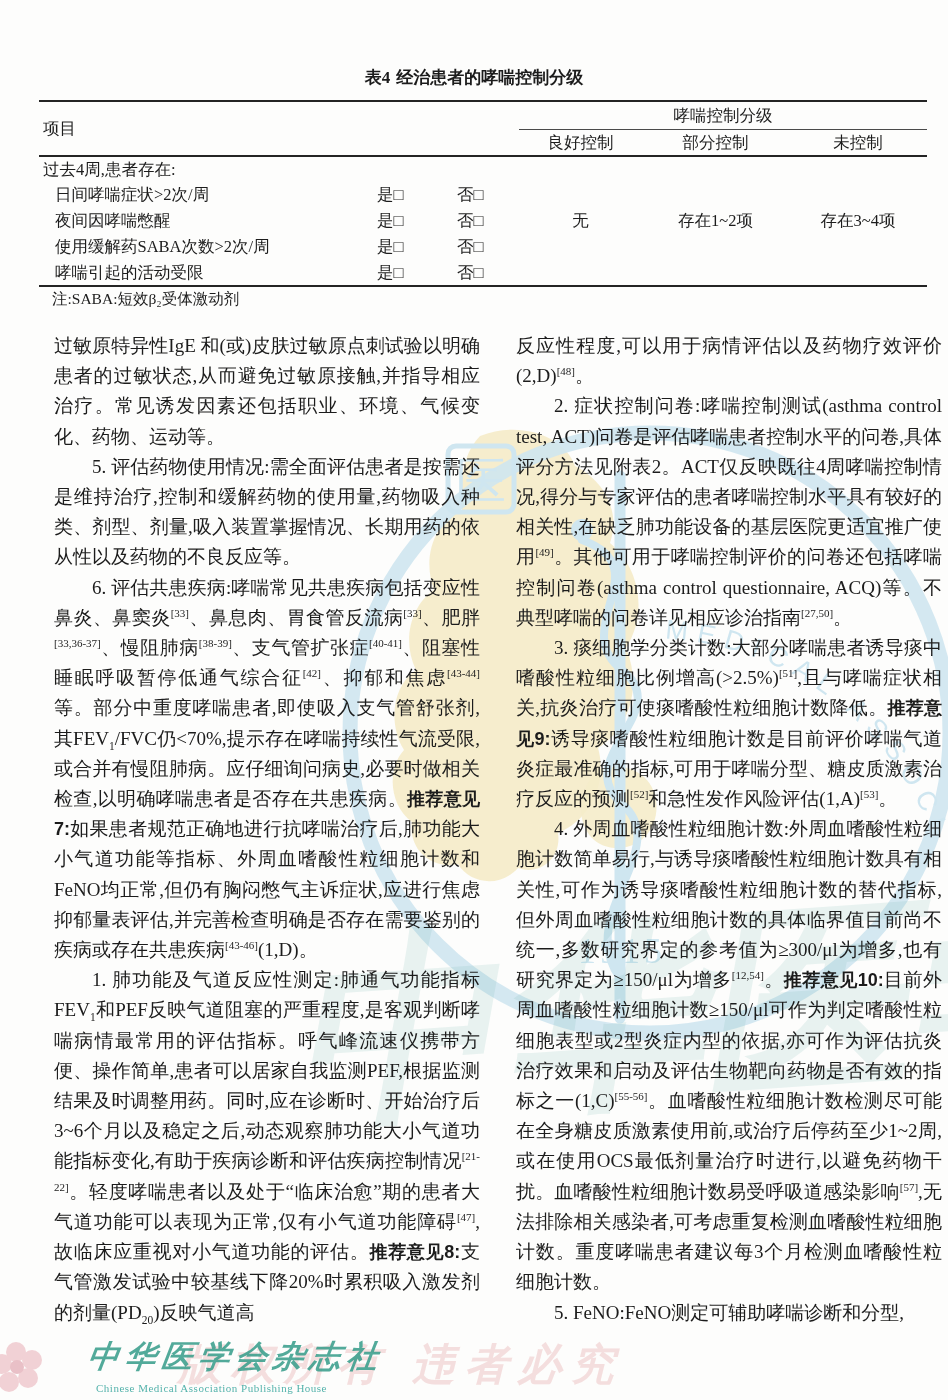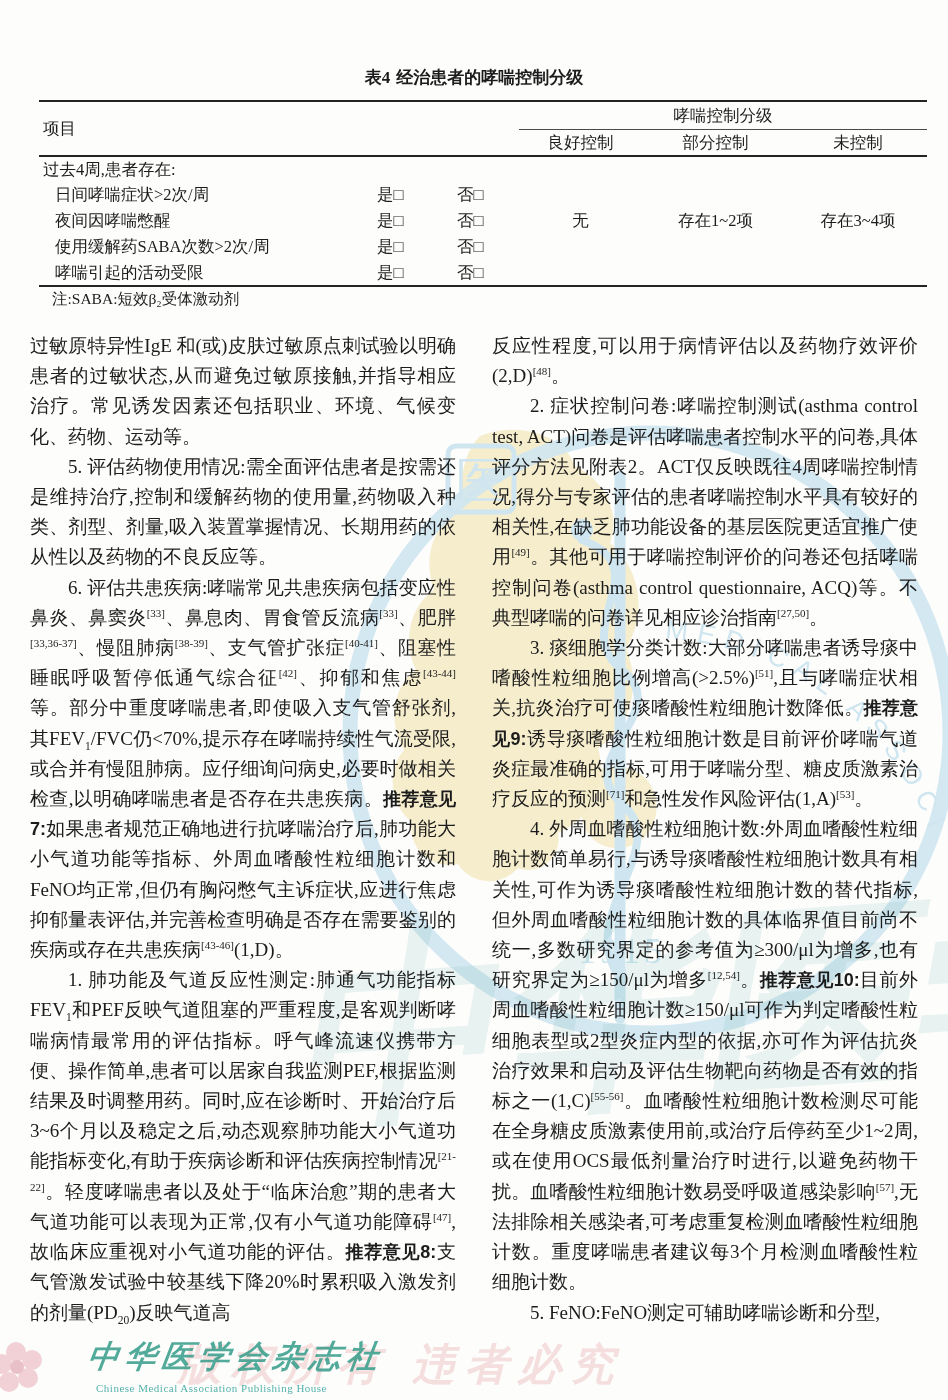--- a/index.html
+++ b/index.html
@@ -42,21 +42,21 @@
   .span-head{text-align:center;border-bottom:1px solid #4a4a4a;height:27px;}
   .subhead td{text-align:center;height:25px;}
   td.item{text-align:left;padding-left:4px;}
   td.item.ind{padding-left:16px;}
   tbody tr{height:26px;}
   td.merged{text-align:center;}
   .tnote{position:absolute;left:52px;top:289px;z-index:1;font-size:15.5px;}
 
   
   .col{position:absolute;top:331px;width:426px;z-index:1;font-size:19px;line-height:30.2px;
-       text-align:justify;text-justify:inter-character;}
+       text-align:justify;text-justify:inter-character;margin-left:24px;}
   .col-left{left:30px;}
   .col-right{left:492px;}
   .col p{margin:0;}
   .col p.ind{text-indent:2em;}
   .b{font-weight:bold;font-family:"Liberation Sans","DejaVu Sans",sans-serif;font-size:18px;}
   sup{font-size:11px;line-height:0;vertical-align:super;letter-spacing:0;}
   sub{font-size:11.5px;line-height:0;}
 </style>
 </head>
 <body>
@@ -172,18 +172,18 @@
 
   <div class="col col-left">
       <p><span>过敏原特异性IgE 和(或)皮肤过敏原点刺试验以明确患者的过敏状态,从而避免过敏原接触,并指导相应治疗。常见诱发因素还包括职业、环境、气候变化、药物、运动等。</span></p>
       <p class="ind"><span>5. 评估药物使用情况:需全面评估患者是按需还是维持治疗,控制和缓解药物的使用量,药物吸入种类、剂型、剂量,吸入装置掌握情况、长期用药的依从性以及药物的不良反应等。</span></p>
       <p class="ind"><span>6. 评估共患疾病:哮喘常见共患疾病包括变应性鼻炎、鼻窦炎</span><sup>[33]</sup><span>、鼻息肉、胃食管反流病</span><sup>[33]</sup><span>、肥胖</span><sup>[33,36-37]</sup><span>、慢阻肺病</span><sup>[38-39]</sup><span>、支气管扩张症</span><sup>[40-41]</sup><span>、阻塞性睡眠呼吸暂停低通气综合征</span><sup>[42]</sup><span>、抑郁和焦虑</span><sup>[43-44]</sup><span>等。部分中重度哮喘患者,即使吸入支气管舒张剂,其FEV</span><sub>1</sub><span>/FVC仍&lt;70%,提示存在哮喘持续性气流受限,或合并有慢阻肺病。应仔细询问病史,必要时做相关检查,以明确哮喘患者是否存在共患疾病。</span><span class="b">推荐意见7:</span><span>如果患者规范正确地进行抗哮喘治疗后,肺功能大小气道功能等指标、外周血嗜酸性粒细胞计数和FeNO均正常,但仍有胸闷憋气主诉症状,应进行焦虑抑郁量表评估,并完善检查明确是否存在需要鉴别的疾病或存在共患疾病</span><sup>[43-46]</sup><span>(1,D)。</span></p>
       <p class="ind"><span>1. 肺功能及气道反应性测定:肺通气功能指标FEV</span><sub>1</sub><span>和PEF反映气道阻塞的严重程度,是客观判断哮喘病情最常用的评估指标。呼气峰流速仪携带方便、操作简单,患者可以居家自我监测PEF,根据监测结果及时调整用药。同时,应在诊断时、开始治疗后3~6个月以及稳定之后,动态观察肺功能大小气道功能指标变化,有助于疾病诊断和评估疾病控制情况</span><sup>[21-22]</sup><span>。轻度哮喘患者以及处于“临床治愈”期的患者大气道功能可以表现为正常,仅有小气道功能障碍</span><sup>[47]</sup><span>,故临床应重视对小气道功能的评估。</span><span class="b">推荐意见8:</span><span>支气管激发试验中较基线下降20%时累积吸入激发剂的剂量(PD</span><sub>20</sub><span>)反映气道高</span></p>
     </div>
   <div class="col col-right">
       <p><span>反应性程度,可以用于病情评估以及药物疗效评价(2,D)</span><sup>[48]</sup><span>。</span></p>
       <p class="ind"><span>2. 症状控制问卷:哮喘控制测试(asthma control test, ACT)问卷是评估哮喘患者控制水平的问卷,具体评分方法见附表2。ACT仅反映既往4周哮喘控制情况,得分与专家评估的患者哮喘控制水平具有较好的相关性,在缺乏肺功能设备的基层医院更适宜推广使用</span><sup>[49]</sup><span>。其他可用于哮喘控制评价的问卷还包括哮喘控制问卷(asthma control questionnaire, ACQ)等。不典型哮喘的问卷详见相应诊治指南</span><sup>[27,50]</sup><span>。</span></p>
-      <p class="ind"><span>3. 痰细胞学分类计数:大部分哮喘患者诱导痰中嗜酸性粒细胞比例增高(&gt;2.5%)</span><sup>[51]</sup><span>,且与哮喘症状相关,抗炎治疗可使痰嗜酸性粒细胞计数降低。</span><span class="b">推荐意见9:</span><span>诱导痰嗜酸性粒细胞计数是目前评价哮喘气道炎症最准确的指标,可用于哮喘分型、糖皮质激素治疗反应的预测</span><sup>[71]</sup><span>和急性发作风险评估(1,A)</span><sup>[53]</sup><span>。</span></p>
+      <p class="ind"><span>3. 痰细胞学分类计数:大部分哮喘患者诱导痰中嗜酸性粒细胞比例增高(&gt;2.5%)</span><sup>[51]</sup><span>,且与哮喘症状相关,抗炎治疗可使痰嗜酸性粒细胞计数降低。</span><span class="b">推荐意见9:</span><span>诱导痰嗜酸性粒细胞计数是目前评价哮喘气道炎症最准确的指标,可用于哮喘分型、糖皮质激素治疗反应的预测</span><sup>[52]</sup><span>和急性发作风险评估(1,A)</span><sup>[53]</sup><span>。</span></p>
       <p class="ind"><span>4. 外周血嗜酸性粒细胞计数:外周血嗜酸性粒细胞计数简单易行,与诱导痰嗜酸性粒细胞计数具有相关性,可作为诱导痰嗜酸性粒细胞计数的替代指标,但外周血嗜酸性粒细胞计数的具体临界值目前尚不统一,多数研究界定的参考值为≥300/μl为增多,也有研究界定为≥150/μl为增多</span><sup>[12,54]</sup><span>。</span><span class="b">推荐意见10:</span><span>目前外周血嗜酸性粒细胞计数≥150/μl可作为判定嗜酸性粒细胞表型或2型炎症内型的依据,亦可作为评估抗炎治疗效果和启动及评估生物靶向药物是否有效的指标之一(1,C)</span><sup>[55-56]</sup><span>。血嗜酸性粒细胞计数检测尽可能在全身糖皮质激素使用前,或治疗后停药至少1~2周,或在使用OCS最低剂量治疗时进行,以避免药物干扰。血嗜酸性粒细胞计数易受呼吸道感染影响</span><sup>[57]</sup><span>,无法排除相关感染者,可考虑重复检测血嗜酸性粒细胞计数。重度哮喘患者建议每3个月检测血嗜酸性粒细胞计数。</span></p>
       <p class="ind"><span>5. FeNO:FeNO测定可辅助哮喘诊断和分型,</span></p>
     </div>
 
 </div>
 
 </body></html>

